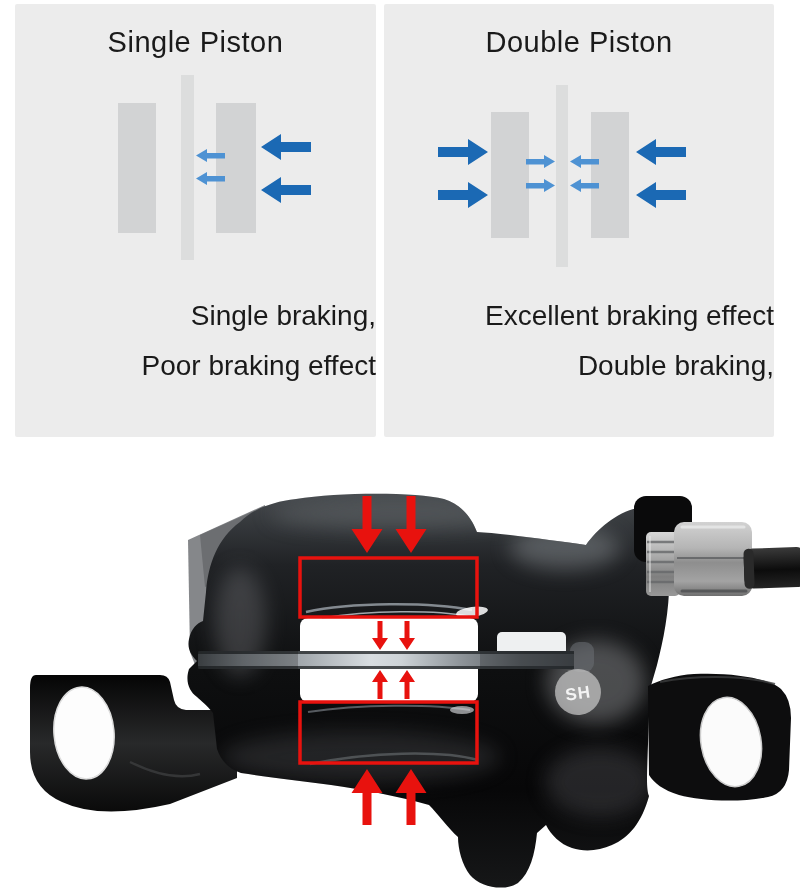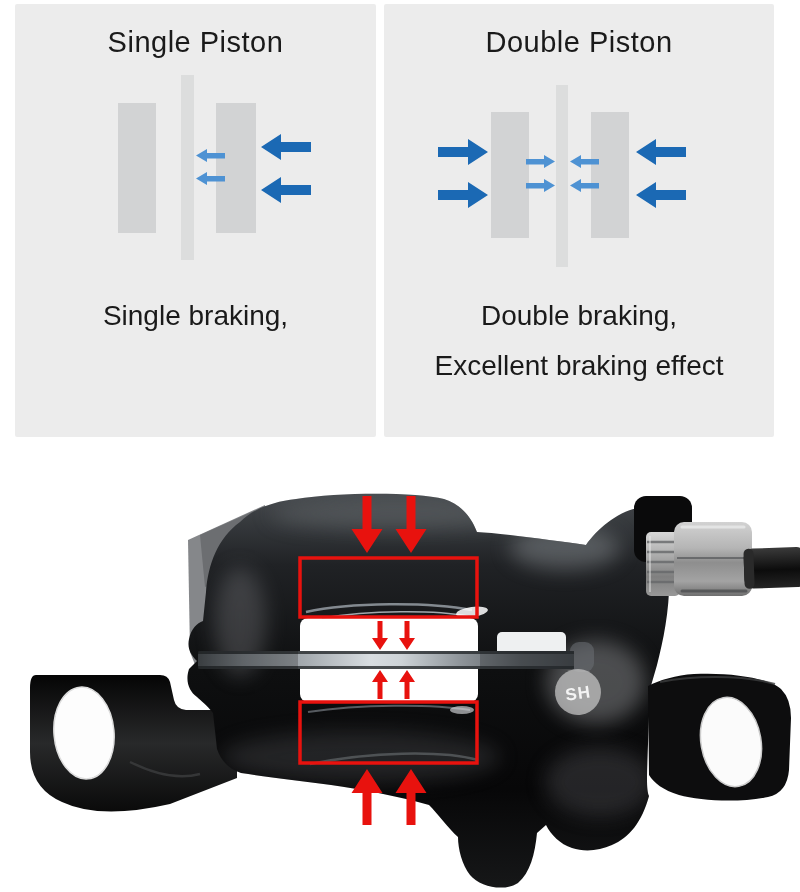--- a/index.html
+++ b/index.html
@@ -3,21 +3,21 @@
 <meta charset="utf-8">
 <style>
   html,body{margin:0;padding:0;background:#fff;}
   .stage{position:relative;width:800px;height:892px;background:#fff;overflow:hidden;
          font-family:"Liberation Sans", sans-serif;}
   .panel{position:absolute;top:4px;height:433px;background:#ececec;border-radius:2px;}
   .panel-left{left:7px;width:361px;margin-left:8px;}
   .panel-right{left:384px;width:390px;}
   .panel-title{position:absolute;top:22px;left:0;width:100%;margin:0;text-align:center;
                font-size:29px;font-weight:400;color:#1a1a1a;letter-spacing:.5px;}
-  .caption{position:absolute;top:287px;left:0;width:100%;text-align:center;
+  .caption{position:absolute;top:287px;left:0;width:100%;text-align:right;
            font-size:28px;color:#1a1a1a;line-height:50px;}
   .pad,.rotor{position:absolute;}
   .pad{background:#d2d3d4;}
   .rotor{background:#dcdddd;}
   .arrow{position:absolute;display:block;}
   .arw-big{fill:#1b69b4;}
   .arw-small{fill:#4e92d3;}
   .photo{position:absolute;left:0;top:452px;width:800px;height:440px;}
   svg{display:block;}
 </style>
@@ -43,20 +43,21 @@
       <svg class="arrow" style="left:246px;top:130px;" width="50" height="26" viewBox="0 0 50 26">
           <polygon class="arw-big" points="0,13 20,0 20,8 50,8 50,18 20,18 20,26" fill="#1b69b4"></polygon>
         </svg>
       <svg class="arrow" style="left:246px;top:173px;" width="50" height="26" viewBox="0 0 50 26">
           <polygon class="arw-big" points="0,13 20,0 20,8 50,8 50,18 20,18 20,26" fill="#1b69b4"></polygon>
         </svg>
     </div>
 
     <div class="caption">
       <div>Single braking,</div>
+      <div>Poor braking effect</div>
     </div>
   </div>
 
   <div class="panel panel-right">
     <h2 class="panel-title">Double Piston</h2>
 
     <div>
       <div class="pad" style="left:107px;top:108px;width:38px;height:126px;"></div>
       <div class="rotor" style="left:172px;top:81px;width:12px;height:182px;"></div>
       <div class="pad" style="left:207px;top:108px;width:38px;height:126px;"></div>
@@ -84,22 +85,22 @@
 
       <svg class="arrow" style="left:252px;top:135px;" width="50" height="26" viewBox="0 0 50 26">
           <polygon class="arw-big" points="0,13 20,0 20,8 50,8 50,18 20,18 20,26" fill="#1b69b4"></polygon>
         </svg>
       <svg class="arrow" style="left:252px;top:178px;" width="50" height="26" viewBox="0 0 50 26">
           <polygon class="arw-big" points="0,13 20,0 20,8 50,8 50,18 20,18 20,26" fill="#1b69b4"></polygon>
         </svg>
     </div>
 
     <div class="caption">
+      <div>Excellent braking effect</div>
       <div>Double braking,</div>
-      <div>Excellent braking effect</div>
     </div>
   </div>
 
   <div class="photo">
   <svg width="800" height="440" viewBox="0 0 800 440">
     <defs>
       <linearGradient id="bodyGrad" x1="0" y1="0" x2="0" y2="1">
         <stop offset="0" stop-color="#45494d"></stop>
             <stop offset=".18" stop-color="#202225"></stop>
         <stop offset=".45" stop-color="#0e0f10"></stop>

